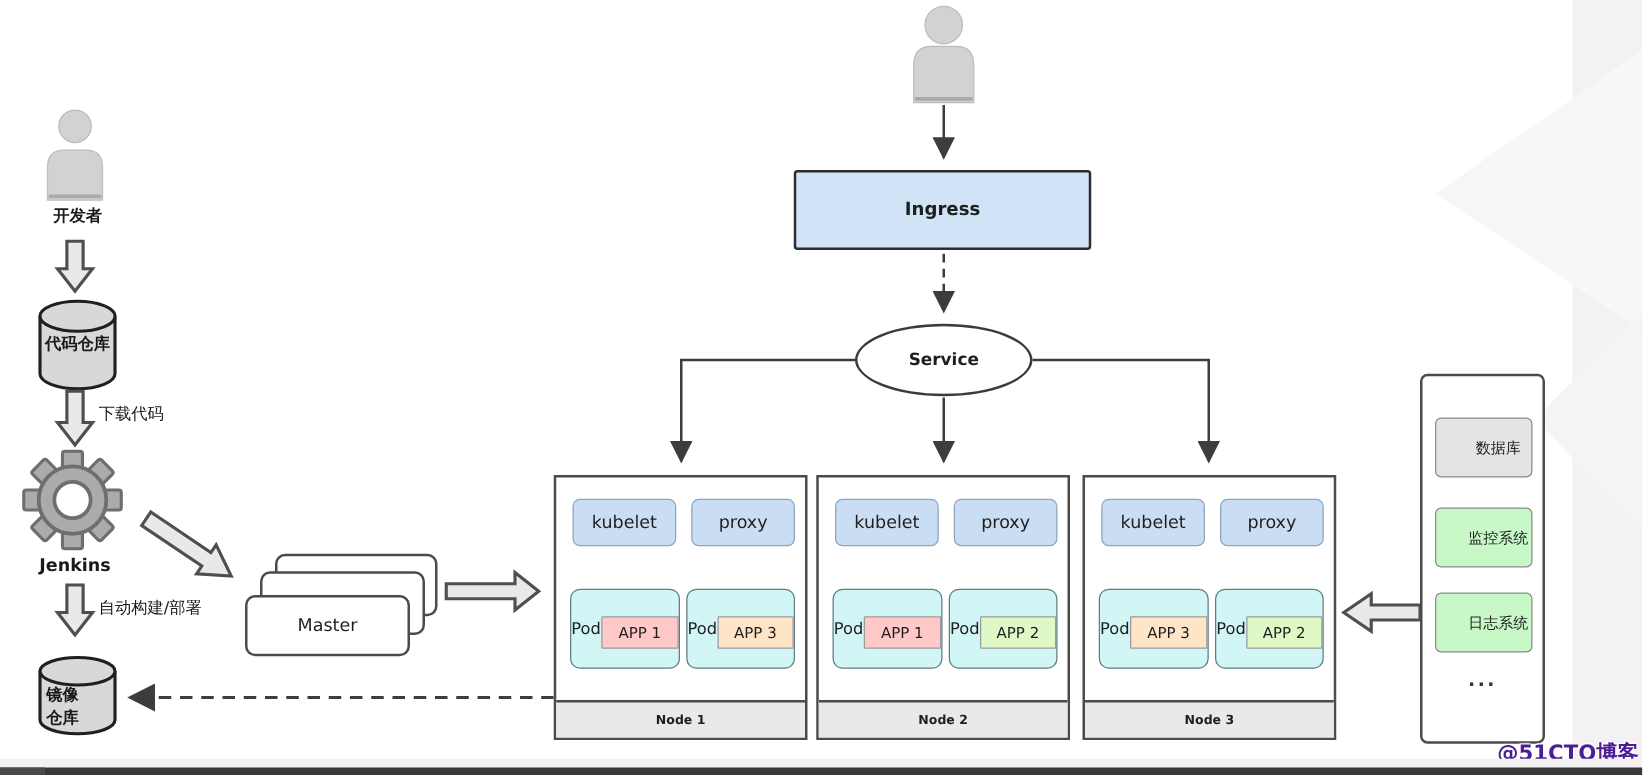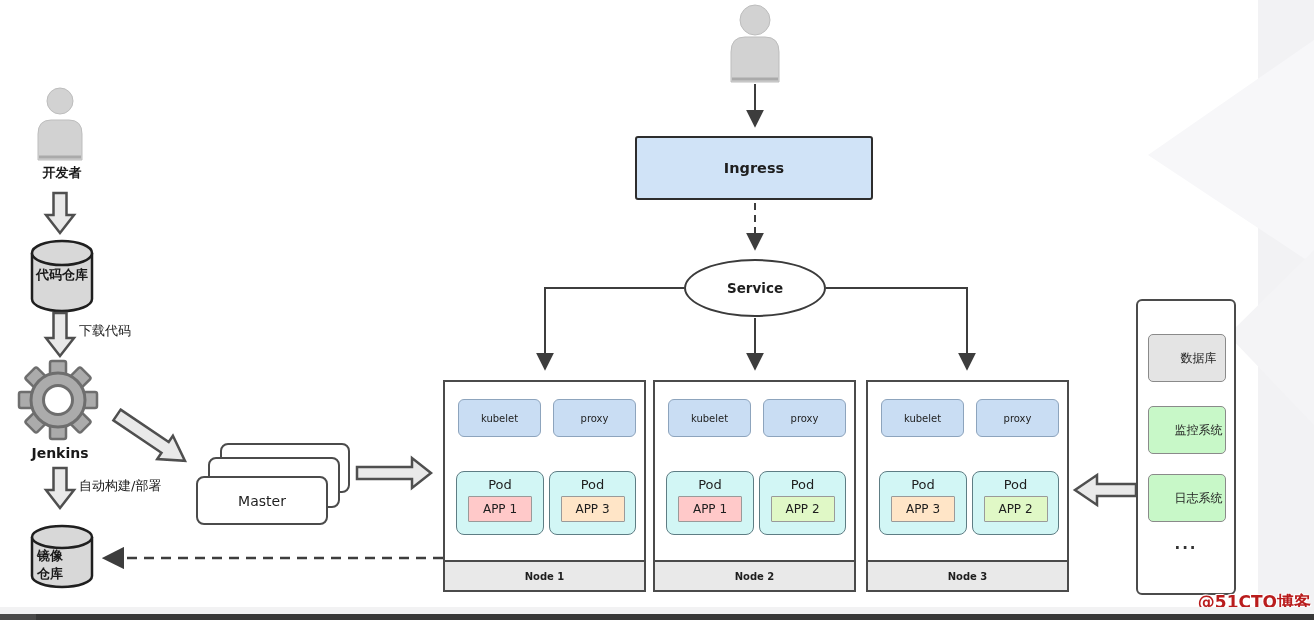--- a/index.html
+++ b/index.html
@@ -17,23 +17,23 @@
 
   
   .master{position:absolute;box-sizing:border-box;background:#fff;border:2px solid #4b4b4b;border-radius:8px;}
   .m-back{left:220px;top:443px;width:130px;height:50px;}
   .m-mid{left:208px;top:457px;width:132px;height:51px;}
   .m-front{left:196px;top:476px;width:132px;height:49px;font-weight:normal;font-size:14px;}
 
   
   .node{position:absolute;top:380px;width:203px;height:212px;background:#fff;border:2px solid #4b4b4b;box-sizing:border-box;}
   .n1{left:443px}.n2{left:653px}.n3{left:866px}
-  .comp{position:absolute;top:17px;height:36px;background:#c9ddf3;border:1px solid #8da4bd;border-radius:6px;display:flex;align-items:center;justify-content:center;font-size:10px;}
+  .comp{position:absolute;top:17px;height:36px;background:#c9ddf3;border:1px solid #8da4bd;border-radius:6px;display:flex;align-items:center;justify-content:center;font-size:14px;}
   .comp.kubelet{left:13px;width:81px}.comp.proxy{left:108px;width:81px}
-  .pod{position:absolute;top:89px;width:88px;height:64px;background:#d2f6f5;border:1px solid #5e7d84;border-radius:8px;display:flex;flex-direction:column;align-items:center;padding-top:5px;box-sizing:border-box;}
+  .pod{position:absolute;top:89px;width:88px;height:64px;background:#d2f6f5;border:1px solid #5e7d84;border-radius:8px;display:flex;flex-direction:row;align-items:center;padding-top:5px;box-sizing:border-box;}
   .pod.p1{left:11px}.pod.p2{left:104px;width:87px}
   .pod-title{font-size:13px;margin-bottom:4px;}
   .app{width:62px;height:24px;border:1px solid #9a9a9a;border-radius:1px;display:flex;align-items:center;justify-content:center;font-size:12px;background:#eee;}
   .node-footer{position:absolute;left:0;right:0;bottom:0;height:28px;background:#e9e9e9;border-top:2px solid #4b4b4b;display:flex;align-items:center;justify-content:center;font-weight:bold;font-size:10px;}
 
   
   .panel{left:1136px;top:299px;width:100px;height:296px;border:2px solid #4b4b4b;border-radius:6px;background:#fff;}
   .p-item{position:absolute;left:10px;width:78px;height:48px;border:1px solid #8a8a8a;border-radius:5px;display:flex;align-items:center;justify-content:center;font-size:12px;box-sizing:border-box;padding-left:23px;}
   .p-i0{top:33px}.p-i1{top:105px}.p-i2{top:173px}
   .p-more{position:absolute;left:0;right:0;top:234px;text-align:center;font-weight:bold;font-size:15px;letter-spacing:2px;color:#333;}
@@ -41,21 +41,21 @@
   
   .lbl{position:absolute;font-size:13px;color:#191919;}
   .lbl.b{font-weight:bold;}
   .dev-label{left:20px;top:164px;width:84px;text-align:center;}
   .code-label{left:32px;top:266px;width:60px;text-align:center;}
   .dl-label{left:79px;top:322px;}
   .jenkins-label{left:18px;top:445px;width:84px;text-align:center;font-size:14px;}
   .build-label{left:79px;top:477px;}
   .img-label{left:31px;top:547px;width:38px;text-align:center;}
 
-  .watermark{position:absolute;right:3px;top:591px;font-size:17px;font-weight:bold;color:#b91c1c;
+  .watermark{position:absolute;right:3px;top:591px;font-size:17px;font-weight:bold;color:#4c1d95;
     text-shadow:0 0 2px #fff,0 0 2px #fff,1px 1px 0 #fff,-1px -1px 0 #fff;}
   .strip{position:absolute;left:0;top:607px;width:100%;height:7px;background:#f2f2f3;}
   .bar{position:absolute;left:0;top:614px;width:100%;height:6px;background:#383838;}
   .bar-left{position:absolute;left:0;top:614px;width:36px;height:6px;background:#4a4a4a;}
 </style>
 </head>
 <body>
 
 <div class="stage">
 

